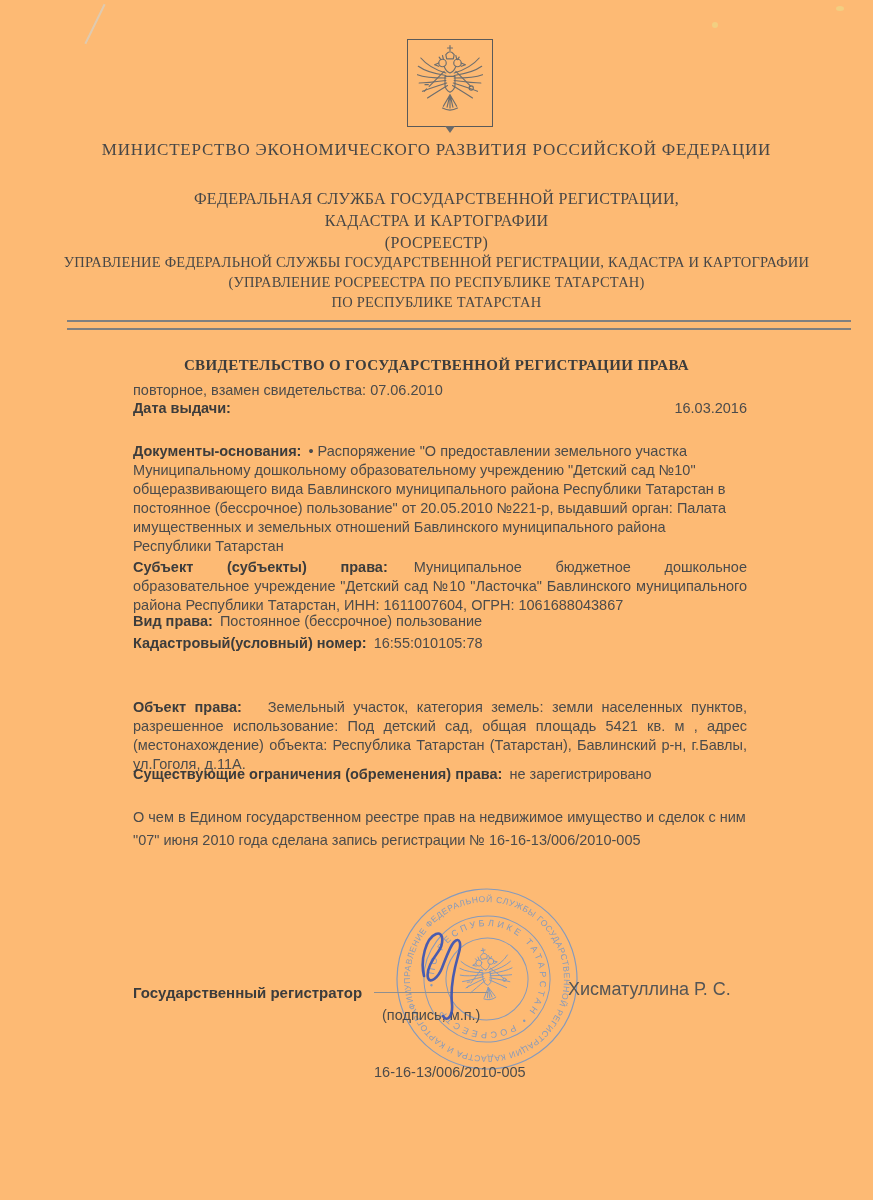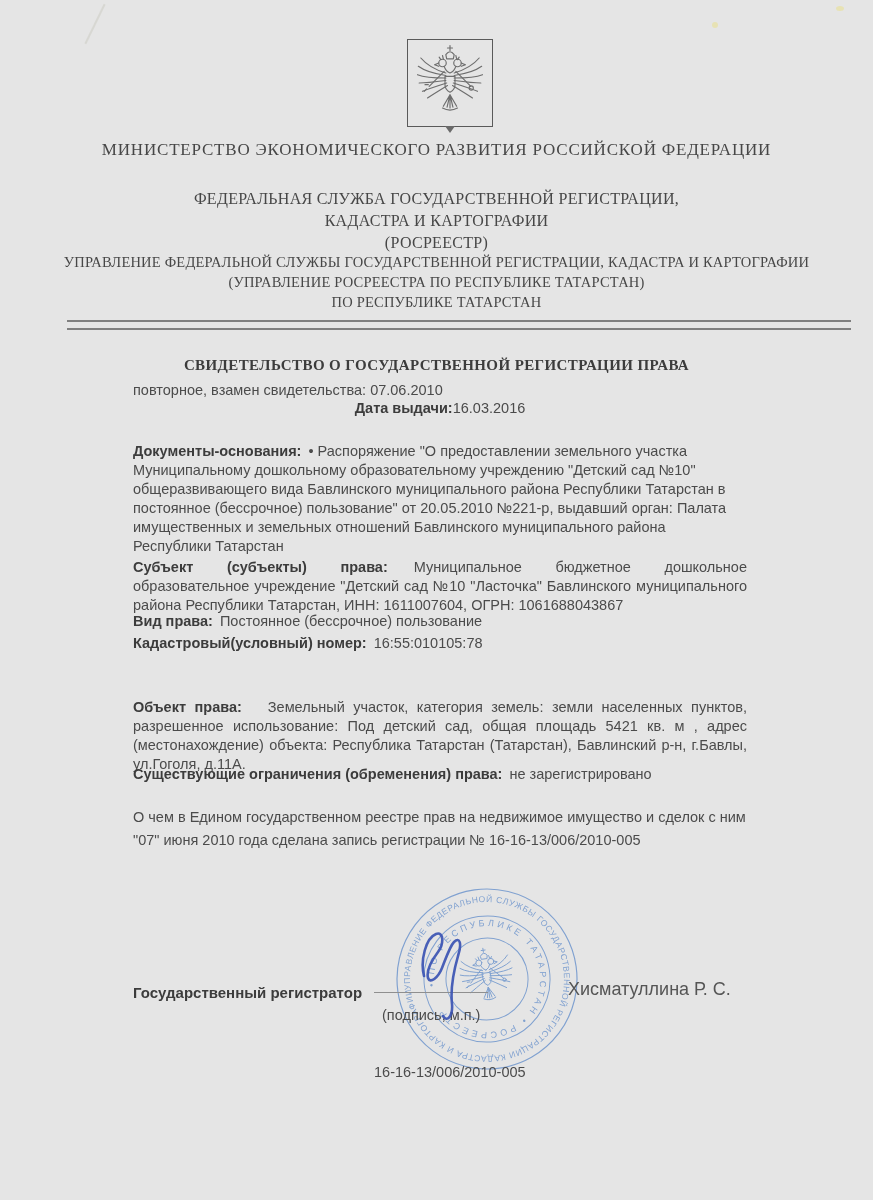--- a/index.html
+++ b/index.html
@@ -1,18 +1,18 @@
 <!DOCTYPE html>
 <html><head>
 <meta charset="utf-8">
 <style>
   html,body { margin:0; padding:0; background:#ffffff; }
   .page {
     position:relative; width:873px; height:1200px; margin:0 auto;
-    background:#e5e5e5; overflow:hidden;
+    background:#fdba74; overflow:hidden;
     font-family:"Liberation Sans", sans-serif; color:#4b4b4b;
   }
   
   .artifact-diag { position:absolute; left:94px; top:2px; width:2px; height:44px;
     background:#d2d2ca; transform:rotate(26deg); opacity:.7; }
   .speck { position:absolute; border-radius:50%; background:#e9e08c; opacity:.55; }
   .speck.s1 { left:712px; top:22px; width:6px; height:6px; }
   .speck.s2 { left:836px; top:6px; width:8px; height:5px; }
 
   
@@ -36,21 +36,21 @@
   .doc-title { top:357px; font-size:15px; font-weight:bold; letter-spacing:.4px; color:#3c3c3c; }
 
   
   .body-item { position:absolute; left:133px; width:614px; font-size:14.5px; line-height:19px; color:#4b4b4b; }
   .b { font-weight:bold; color:#3c3c3c; }
   .jst { text-align:justify; }
   .gap-lg { margin-right:26px; }
   .gap-sm { margin-right:7px; }
 
   .repeat-note { top:381px; }
-  .date-row { top:399px; display:flex; justify-content:center; }
+  .date-row { top:399px; display:flex; justify-content:space-between; }
   .basis-para { top:427px; }
   .subject-para { top:543px; }
   .right-type-row { top:612px; }
   .cadastral-row { top:634px; }
   .object-para { top:656px;margin-top:42px; }
   .restrictions-row { top:765px; }
   .record-note { top:791px; line-height:23px; }
 
   .registrar-label { top:983px; font-size:15px; }
   .registrar-name { position:absolute; left:568px; top:979px; font-size:18px; color:#555; }

